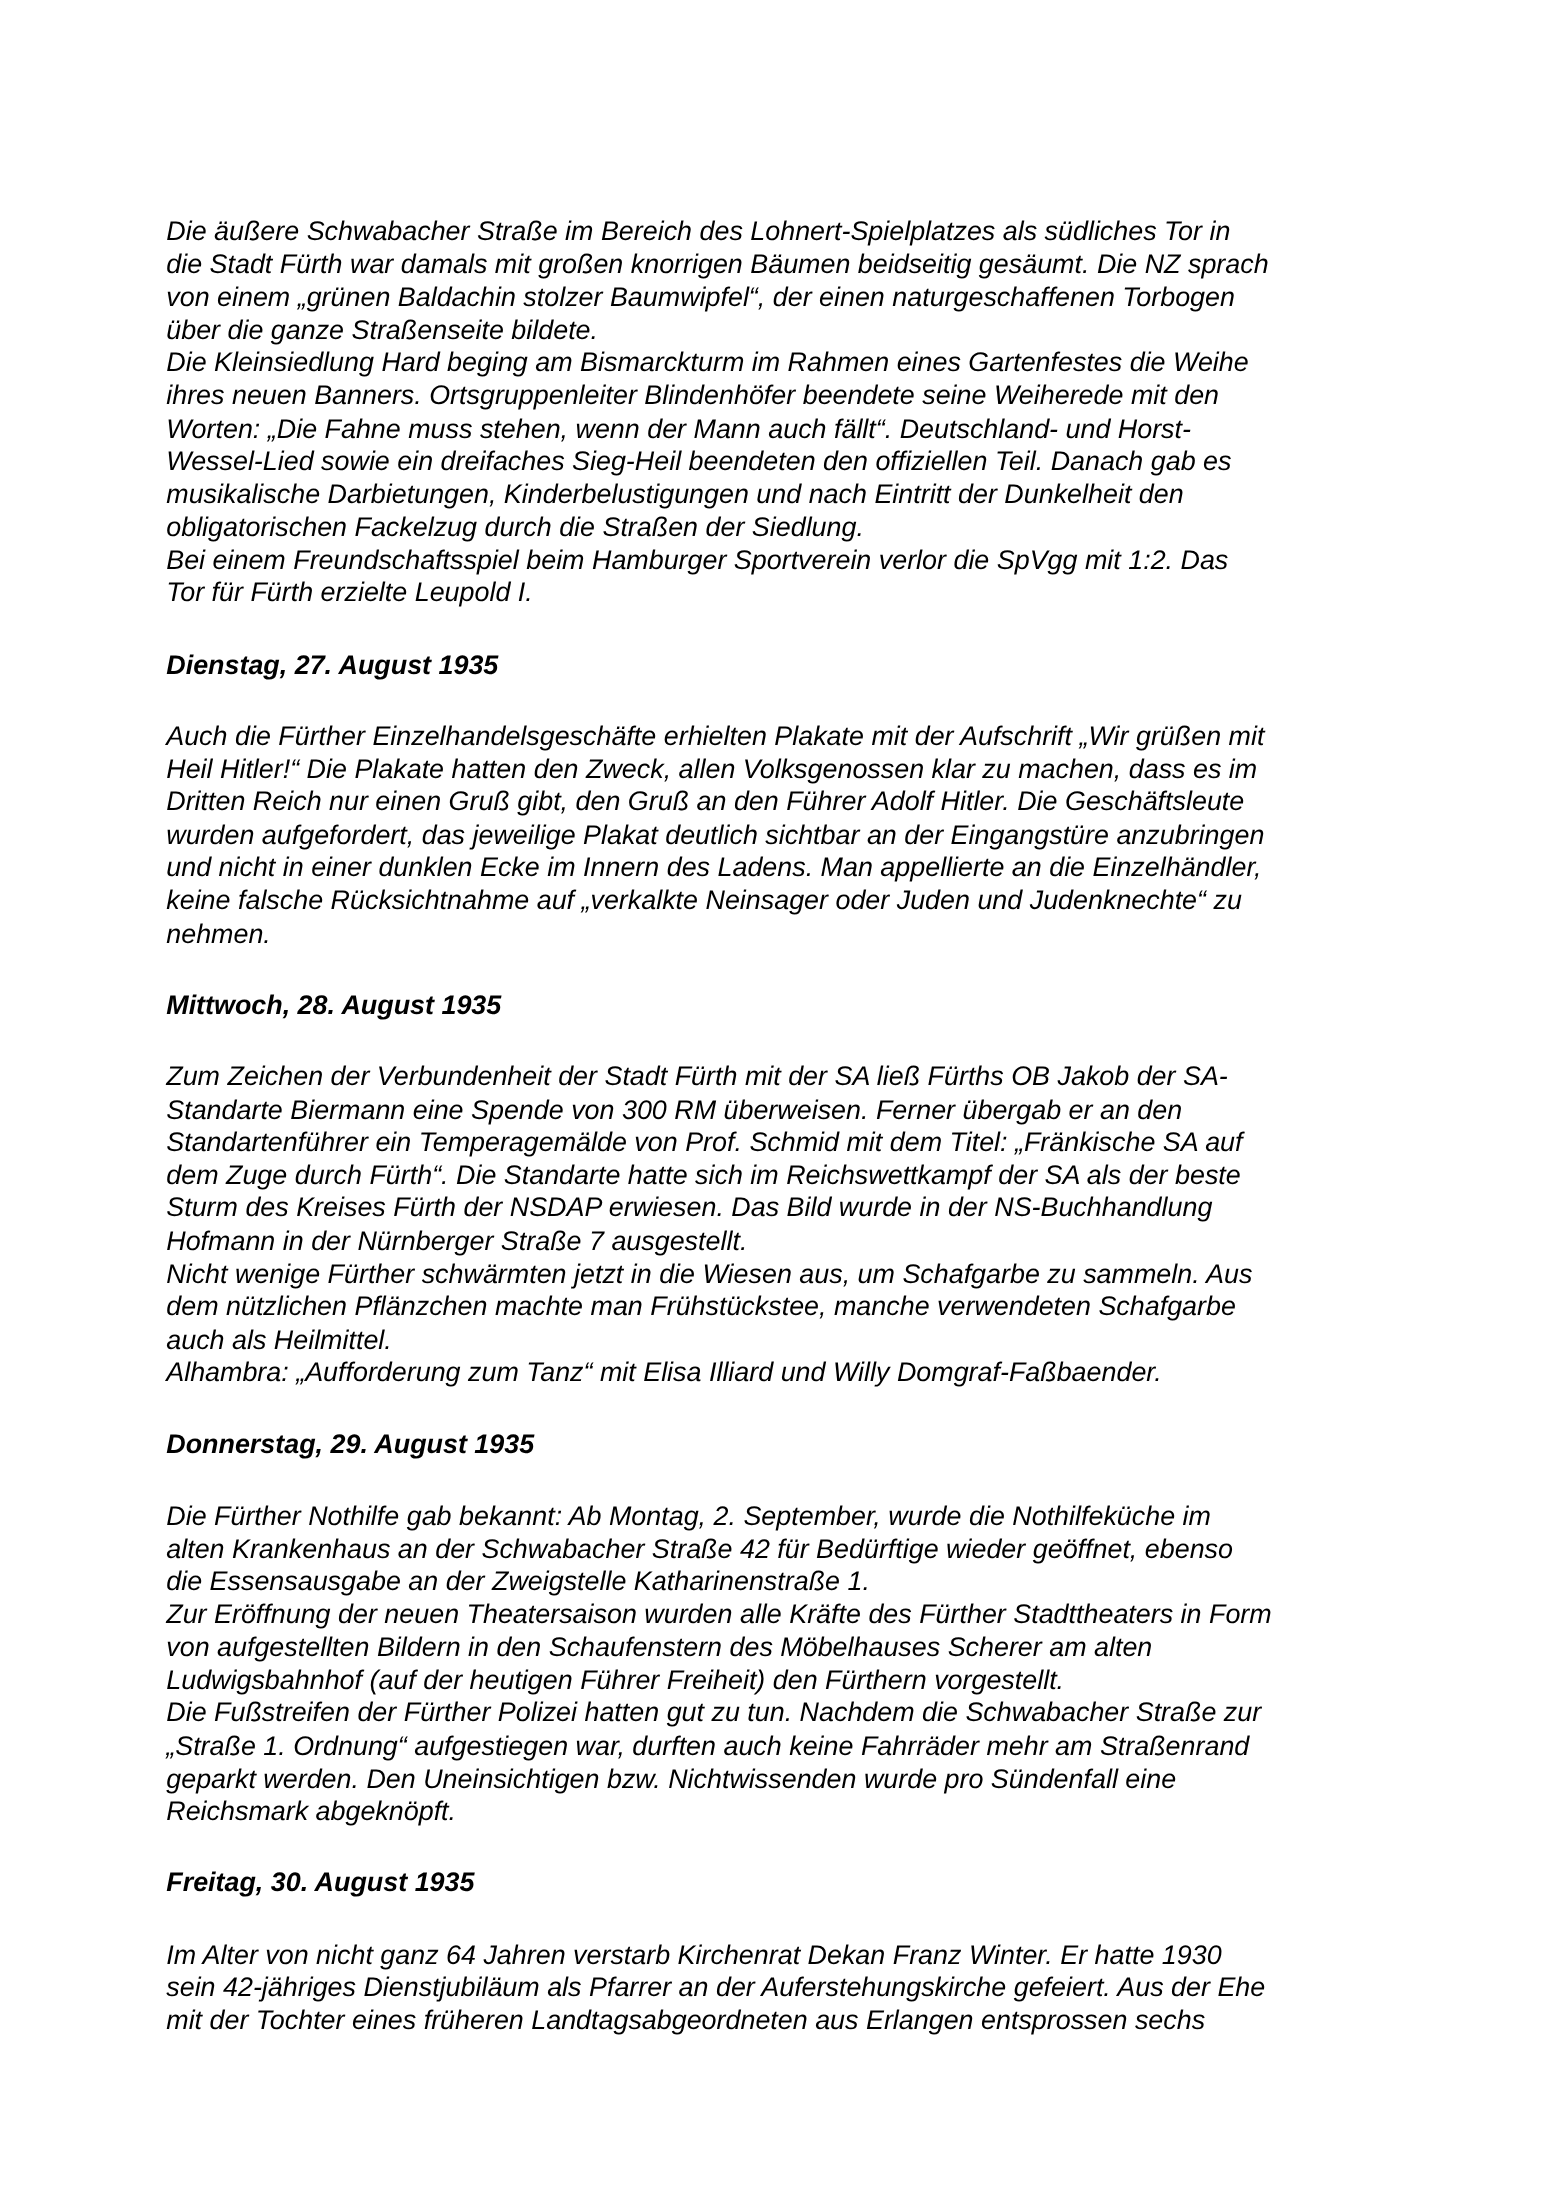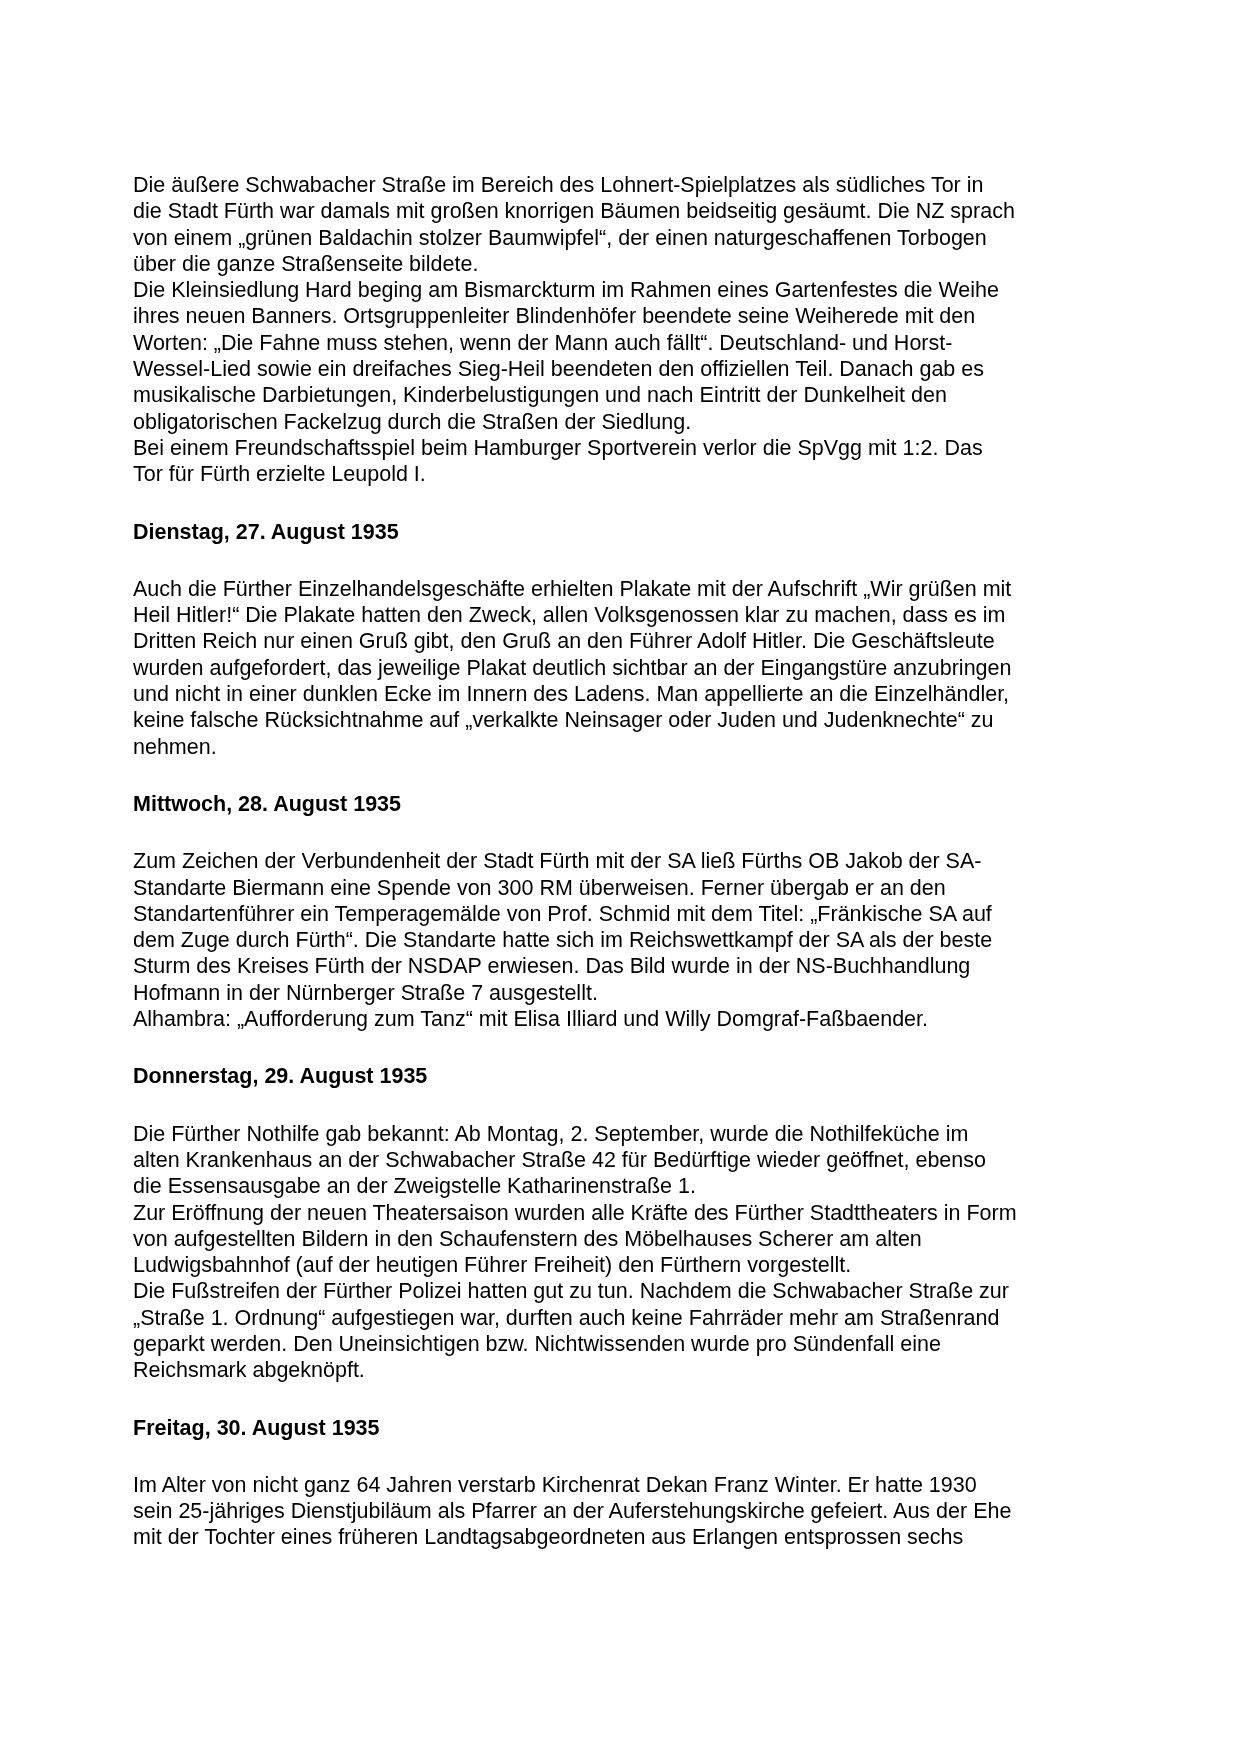--- a/index.html
+++ b/index.html
@@ -12,20 +12,21 @@
     width: 1239px;
     height: 1753px;
     box-sizing: border-box;
     background: #ffffff;
     color: #000000;
     font-family: "Liberation Sans", "DejaVu Sans", sans-serif;
     font-size: 21.5px;
     line-height: 26.3px;
     padding: 172px 60px 0 133px;
     overflow: hidden;
+    font-style: italic;
   }
   .page p {
     margin: 0;
     white-space: pre-line; 
   }
   .page h2 {
     font-size: 21.5px;
     line-height: 26.3px;
     font-weight: bold;
     margin: 31px 0; 
@@ -66,20 +67,23 @@
 
   <h2>Mittwoch, 28. August 1935</h2>
 
   <section class="block">
     <p>Zum Zeichen der Verbundenheit der Stadt Fürth mit der SA ließ Fürths OB Jakob der SA-
 Standarte Biermann eine Spende von 300 RM überweisen. Ferner übergab er an den
 Standartenführer ein Temperagemälde von Prof. Schmid mit dem Titel: „Fränkische SA auf
 dem Zuge durch Fürth“. Die Standarte hatte sich im Reichswettkampf der SA als der beste
 Sturm des Kreises Fürth der NSDAP erwiesen. Das Bild wurde in der NS-Buchhandlung
 Hofmann in der Nürnberger Straße 7 ausgestellt.</p>
+    <p>Nicht wenige Fürther schwärmten jetzt in die Wiesen aus, um Schafgarbe zu sammeln. Aus
+dem nützlichen Pflänzchen machte man Frühstückstee, manche verwendeten Schafgarbe
+auch als Heilmittel.</p>
     <p>Alhambra: „Aufforderung zum Tanz“ mit Elisa Illiard und Willy Domgraf-Faßbaender.</p>
   </section>
 
   <h2>Donnerstag, 29. August 1935</h2>
 
   <section class="block">
     <p>Die Fürther Nothilfe gab bekannt: Ab Montag, 2. September, wurde die Nothilfeküche im
 alten Krankenhaus an der Schwabacher Straße 42 für Bedürftige wieder geöffnet, ebenso
 die Essensausgabe an der Zweigstelle Katharinenstraße 1.</p>
     <p>Zur Eröffnung der neuen Theatersaison wurden alle Kräfte des Fürther Stadttheaters in Form
@@ -88,17 +92,17 @@
     <p>Die Fußstreifen der Fürther Polizei hatten gut zu tun. Nachdem die Schwabacher Straße zur
 „Straße 1. Ordnung“ aufgestiegen war, durften auch keine Fahrräder mehr am Straßenrand
 geparkt werden. Den Uneinsichtigen bzw. Nichtwissenden wurde pro Sündenfall eine
 Reichsmark abgeknöpft.</p>
   </section>
 
   <h2>Freitag, 30. August 1935</h2>
 
   <section class="block">
     <p>Im Alter von nicht ganz 64 Jahren verstarb Kirchenrat Dekan Franz Winter. Er hatte 1930
-sein 25-jähriges Dienstjubiläum als Pfarrer an der Auferstehungskirche gefeiert. Aus der Ehe
+sein 42-jähriges Dienstjubiläum als Pfarrer an der Auferstehungskirche gefeiert. Aus der Ehe
 mit der Tochter eines früheren Landtagsabgeordneten aus Erlangen entsprossen sechs</p>
   </section>
 
 </div>
 
 </body></html>

